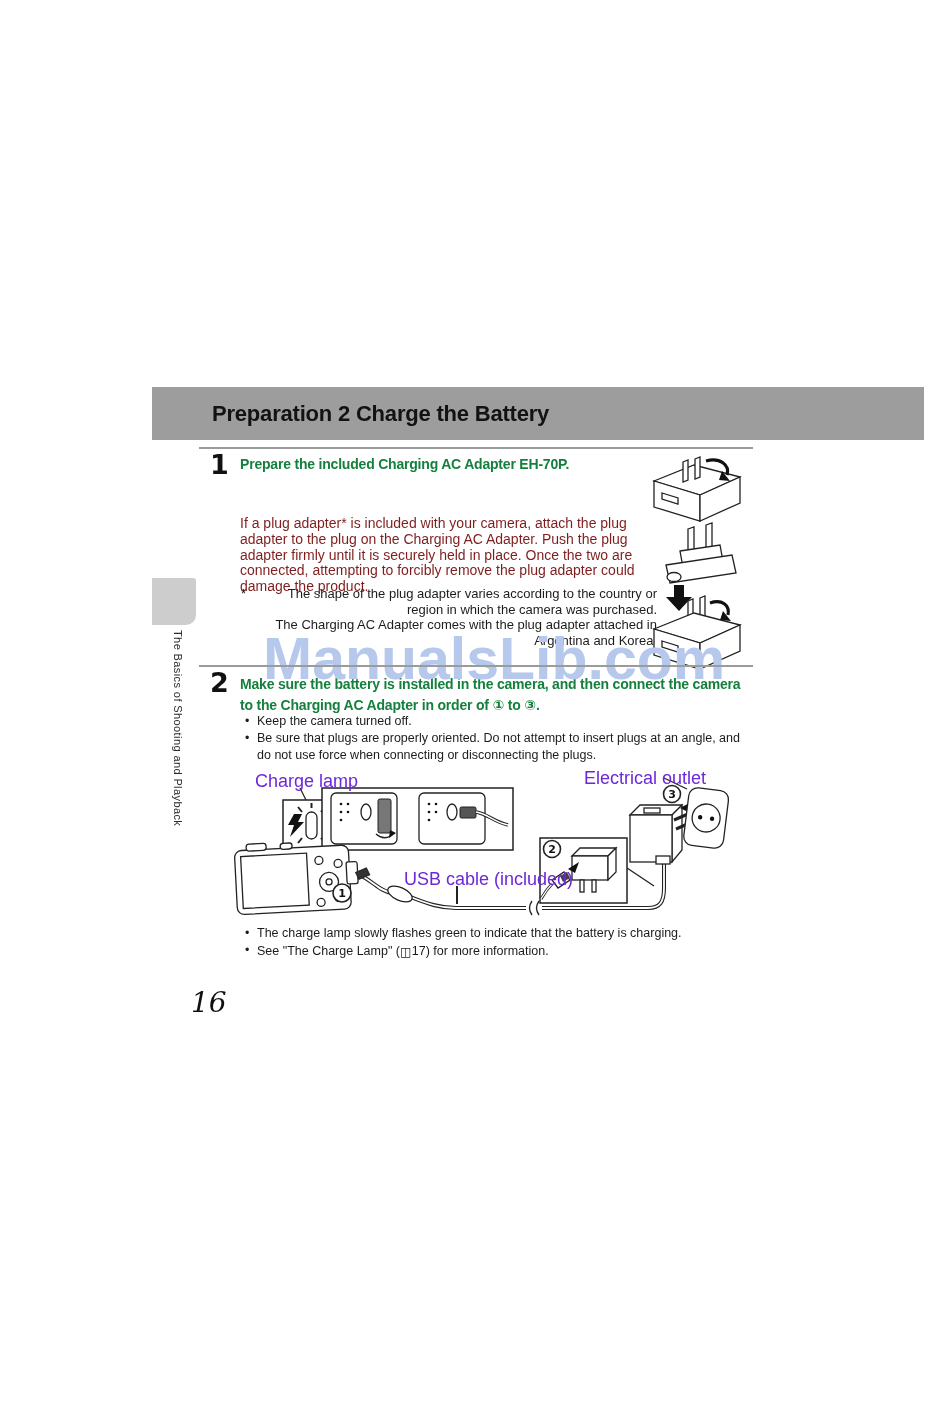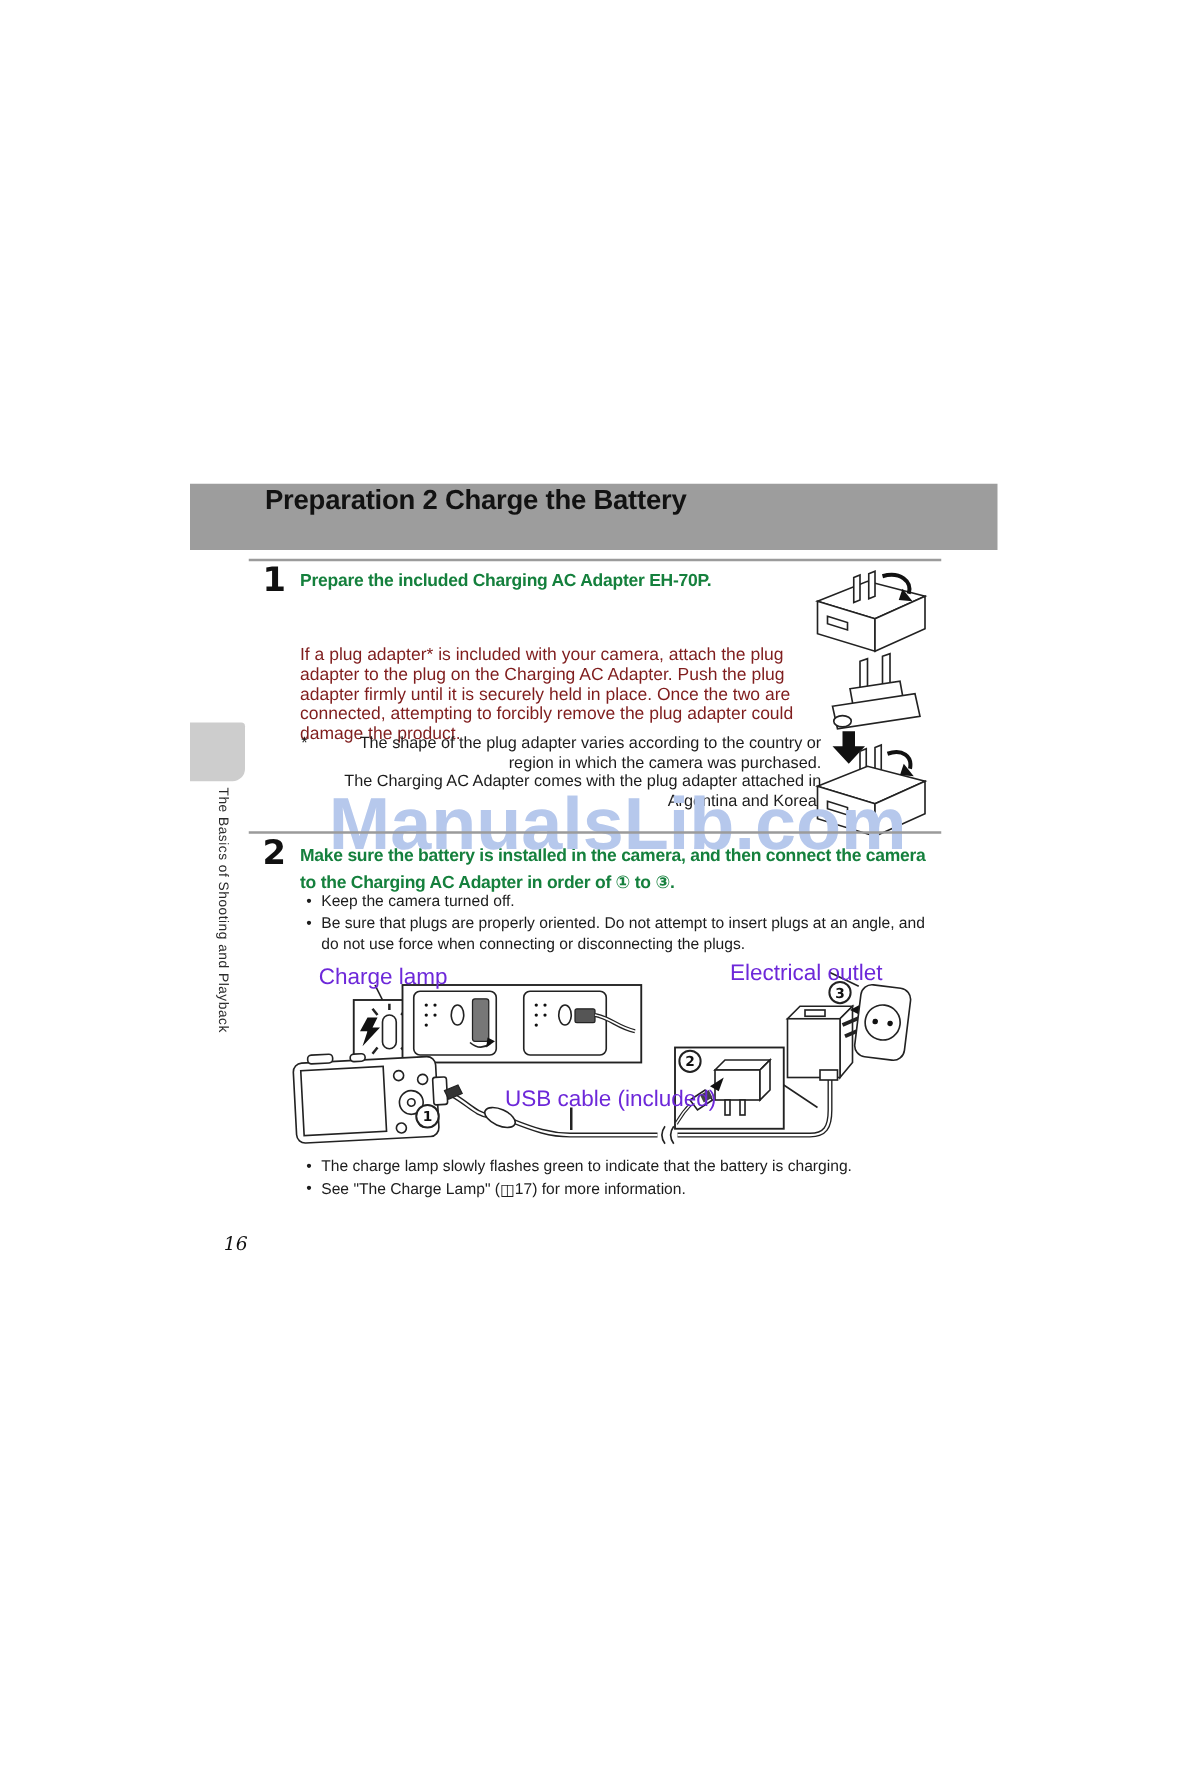--- a/index.html
+++ b/index.html
@@ -5,22 +5,22 @@
   * { margin:0; padding:0; box-sizing:border-box; }
   body {
     width:950px; height:1420px; background:#ffffff;
     font-family:"Liberation Sans", "DejaVu Sans", sans-serif;
     color:#1c1c1c; position:relative; overflow:hidden;
   }
   .abs { position:absolute; }
 
   
   .header-bar {
-    left:152px; top:387px; width:646px; height:53px;
-    background:#9d9d9d; display:flex; align-items:flex-start; z-index:2;
+    left:152px; top:387px; width:772px; height:53px;
+    background:#9d9d9d; display:flex; align-items:center; z-index:2;
   }
   .header-title {
     margin-left:60px; font-size:22px; font-weight:bold; color:#121212;
     letter-spacing:-0.2px;
   }
 
   
   .chapter-tab { left:152px; top:578px; width:44px; height:47px; background:#cdcdcd;
     border-radius:0 3px 10px 0; }
   .sidebar-text {
@@ -63,22 +63,22 @@
 
   .ref-icon { display:inline-block; transform:translateY(1px); font-family:"DejaVu Sans",sans-serif; }
 
   
   .diagram-label { font-size:18px; color:#6d28d9; z-index:4; white-space:nowrap; }
   .lbl-charge-lamp { left:255px; top:771px; }
   .lbl-outlet { left:584px; top:768px; }
   .lbl-usb { left:404px; top:869px; }
 
   .page-number {
-    left:179px; top:986px; font-family:"DejaVu Serif", serif;
-    font-style:italic; font-size:15px; color:#111;
+    left:191px; top:986px; font-family:"DejaVu Serif", serif;
+    font-style:italic; font-size:28px; color:#111;
   }
 
   svg { overflow:visible; }
   svg .ln  { stroke:#222; stroke-width:1.3; fill:none; }
   svg .shp { stroke:#222; stroke-width:1.3; fill:#fff; }
   svg .blk { fill:#111; stroke:none; }
   svg .marker-circle { fill:#fff; stroke:#222; stroke-width:1.6; }
   svg .marker-num { font-family:"DejaVu Sans",sans-serif; font-size:11px; font-weight:bold;
     fill:#111; text-anchor:middle; }
 </style>

